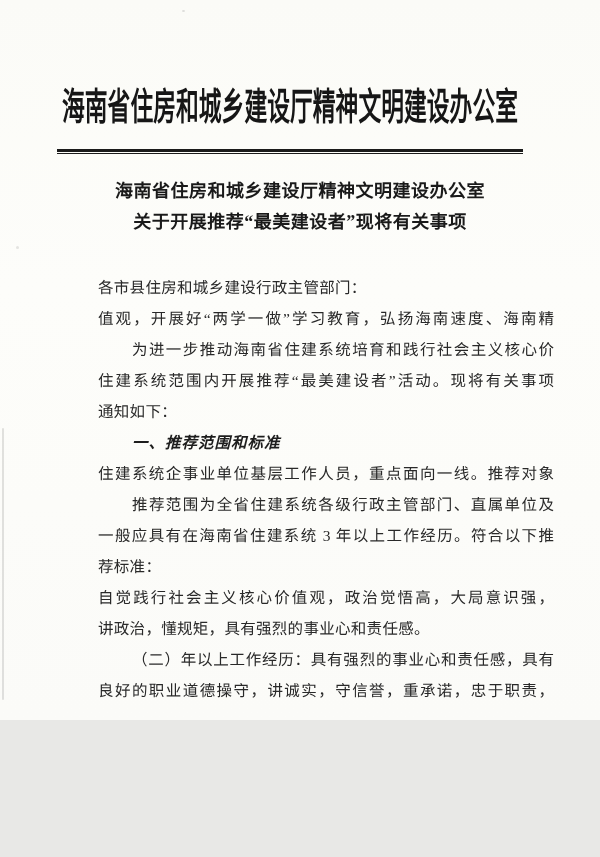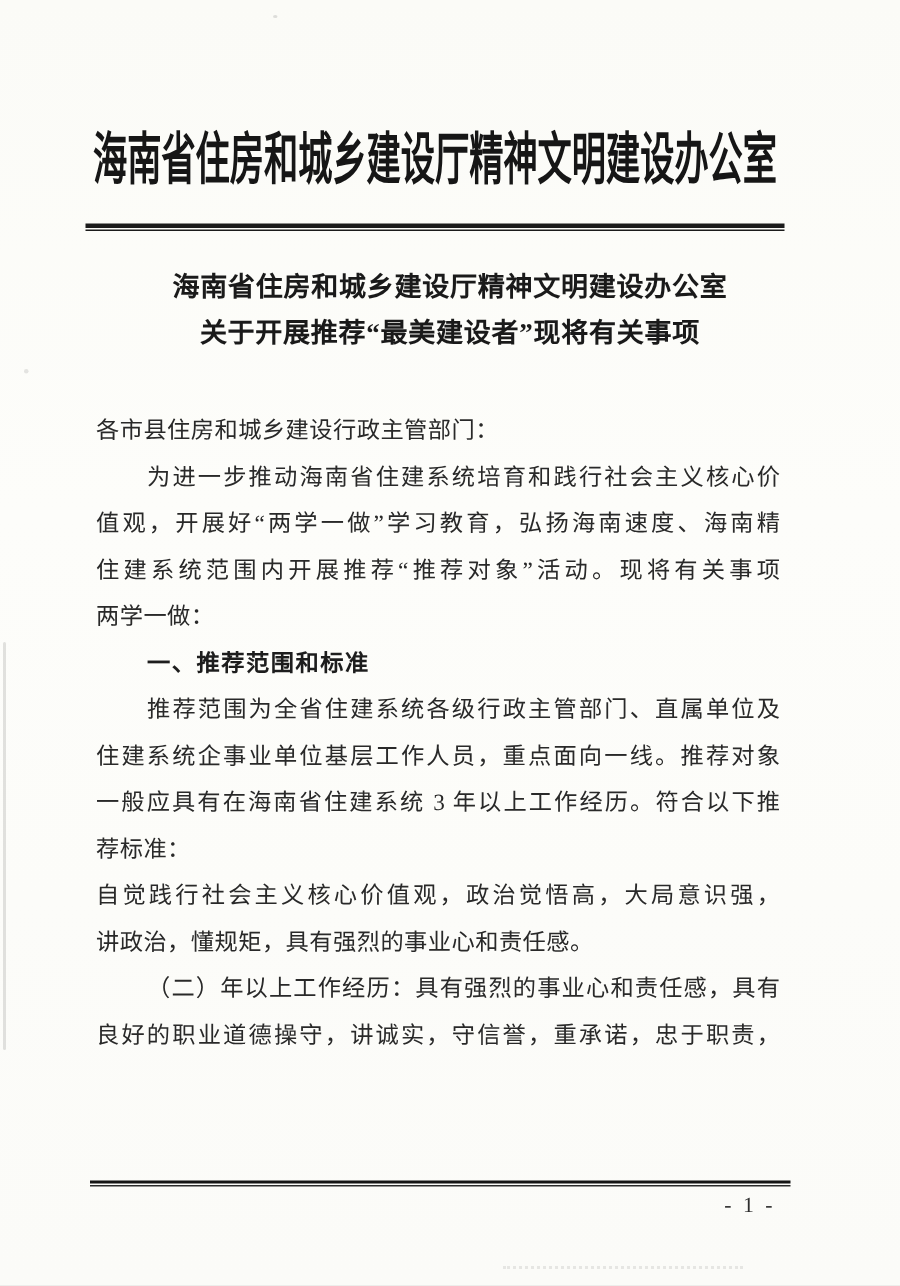--- a/index.html
+++ b/index.html
@@ -3,21 +3,21 @@
 <meta charset="utf-8">
 <style>
   html, body {
     margin: 0;
     padding: 0;
     background: #e8e8e6;
   }
   .page {
     position: relative;
     width: 600px;
-    height: 857px;
+    height: 720px;
     margin: 0;
     background: linear-gradient(180deg, #fbfbf7 0%, #fdfdfa 40%, #fbfbf8 100%);
     overflow: hidden;
     font-family: "Liberation Serif", serif;
   }
 
   
   .letterhead {
     position: absolute;
     top: 87px;
@@ -56,21 +56,21 @@
     color: #1a1a1a;
     font-size: 18px;
     line-height: 31px;
     letter-spacing: 0.5px;
   }
 
   
   .body-text {
     position: absolute;
     top: 272px;
-    left: 64px;
+    left: 98px;
     width: 456px;
     color: #292929;
     font-size: 15.5px;
   }
   .line {
     height: 31px;
     line-height: 31px;
     white-space: nowrap;
     letter-spacing: 0.3px;
   }
@@ -80,20 +80,21 @@
     text-align-last: justify;
     text-justify: inter-character;
     letter-spacing: 0;
   }
   .indent { text-indent: 34px; }
   .heading {
     font-weight: bold;
     font-family: "Liberation Sans", sans-serif;
     color: #1d1d1d;
     letter-spacing: 1px;
+    font-style: italic;
   }
 
   
   .footer-divider {
     position: absolute;
     top: 787px;
     left: 60px;
     width: 467px;
     height: 0;
     border-top: 2px solid #141414;
@@ -157,27 +158,27 @@
 
   <div class="letterhead-divider"></div>
 
   <div class="doc-title">
     <div>海南省住房和城乡建设厅精神文明建设办公室</div>
     <div>关于开展推荐“最美建设者”现将有关事项</div>
   </div>
 
   <div class="body-text">
     <div class="line">各市县住房和城乡建设行政主管部门：</div>
+    <div class="line j">值观，开展好“两学一做”学习教育，弘扬海南速度、海南精</div>
     <div class="line indent j">为进一步推动海南省住建系统培育和践行社会主义核心价</div>
-    <div class="line j">值观，开展好“两学一做”学习教育，弘扬海南速度、海南精</div>
-    <div class="line j">住建系统范围内开展推荐“推荐对象”活动。现将有关事项</div>
-    <div class="line">两学一做：</div>
+    <div class="line j">住建系统范围内开展推荐“最美建设者”活动。现将有关事项</div>
+    <div class="line">通知如下：</div>
     <div class="line indent heading">一、推荐范围和标准</div>
+    <div class="line j">住建系统企事业单位基层工作人员，重点面向一线。推荐对象</div>
     <div class="line indent j">推荐范围为全省住建系统各级行政主管部门、直属单位及</div>
-    <div class="line j">住建系统企事业单位基层工作人员，重点面向一线。推荐对象</div>
     <div class="line j">一般应具有在海南省住建系统 3 年以上工作经历。符合以下推</div>
     <div class="line">荐标准：</div>
     <div class="line j">自觉践行社会主义核心价值观，政治觉悟高，大局意识强，</div>
     <div class="line">讲政治，懂规矩，具有强烈的事业心和责任感。</div>
     <div class="line indent j">（二）年以上工作经历：具有强烈的事业心和责任感，具有</div>
     <div class="line j">良好的职业道德操守，讲诚实，守信誉，重承诺，忠于职责，</div>
   </div>
 
   <div class="footer-divider"></div>
 

